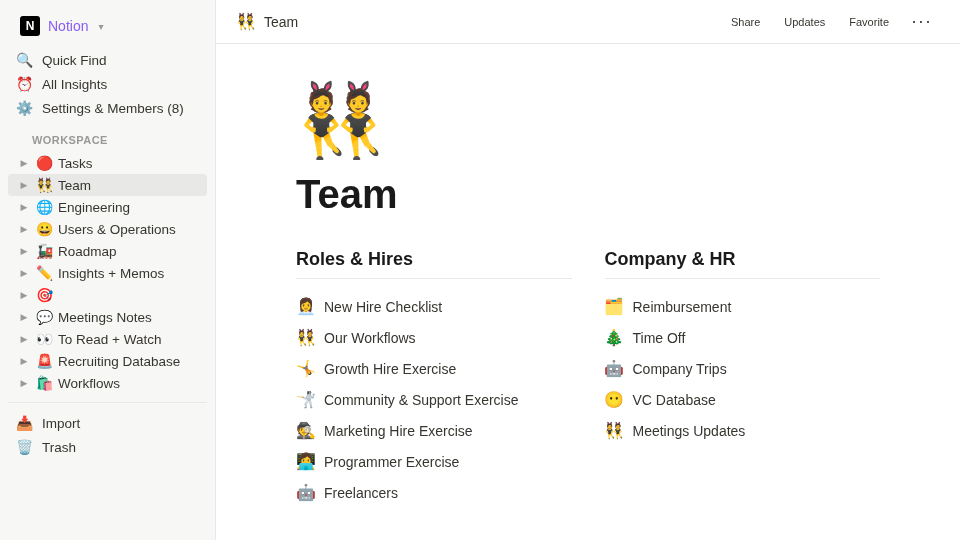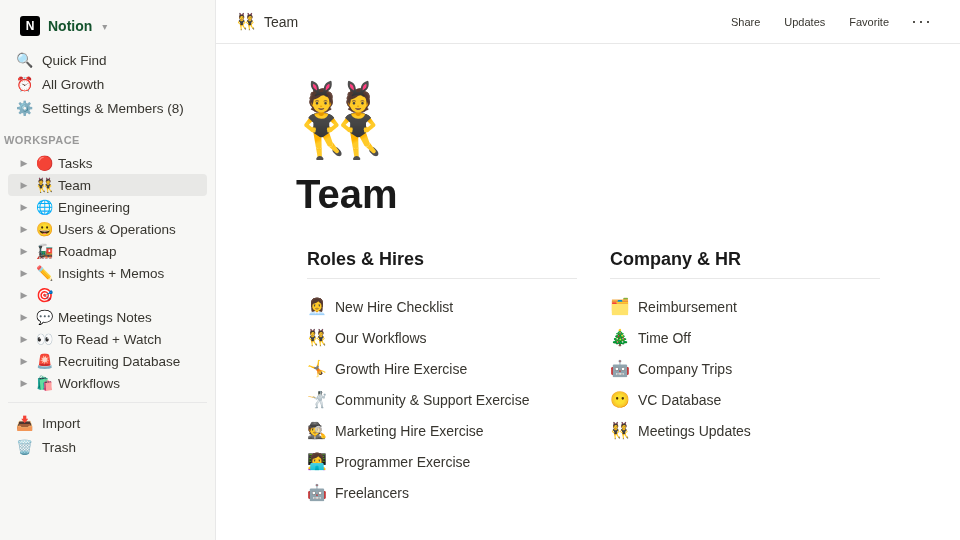--- a/index.html
+++ b/index.html
@@ -40,22 +40,22 @@
       align-items: center;
       justify-content: center;
       color: #fff;
       font-size: 12px;
       font-weight: bold;
       flex-shrink: 0;
     }
 
     .brand-name {
       font-size: 14px;
-      font-weight: 700;
-      color: #14532d;
+      font-weight: 400;
+      color: #8b5cf6;
     }
 
     .brand-chevron {
       font-size: 10px;
       color: #999;
       margin-left: 2px;
     }
 
     .sidebar-nav {
       padding: 2px 8px;
@@ -85,21 +85,21 @@
       flex: 1;
       white-space: nowrap;
       overflow: hidden;
       text-overflow: ellipsis;
     }
 
     .sidebar-section-label {
       font-size: 11px;
       font-weight: 600;
       color: #999;
-      padding: 12px 16px 4px 4px;
+      padding: 12px 16px 4px 32px;
       letter-spacing: 0.04em;
       text-transform: uppercase;
     }
 
     .sidebar-tree-item {
       display: flex;
       align-items: center;
       gap: 4px;
       padding: 3px 8px;
       border-radius: 4px;
@@ -212,21 +212,20 @@
     .page-title {
       font-size: 40px;
       font-weight: 700;
       color: #1a1a1a;
       margin-bottom: 32px;
     }
 
     .sections-row {
       display: flex;
       gap: 33px;
-      margin-left: 11px;
     }
 
     .section {
       flex: 1;
     }
 
     .section-title {
       font-size: 18px;
       font-weight: 600;
       color: #1a1a1a;
@@ -268,21 +267,21 @@
     </div>
   </div>
 
   <div class="sidebar-nav">
     <div class="nav-item">
       <span class="nav-icon">🔍</span>
       <span class="nav-label">Quick Find</span>
     </div>
     <div class="nav-item">
       <span class="nav-icon">⏰</span>
-      <span class="nav-label">All Growth</span>
+      <span class="nav-label">All Insights</span>
     </div>
     <div class="nav-item">
       <span class="nav-icon">⚙️</span>
       <span class="nav-label">Settings &amp; Members (8)</span>
     </div>
   </div>
 
   <div class="sidebar-section-label">WORKSPACE</div>
 
   <div class="sidebar-nav">

